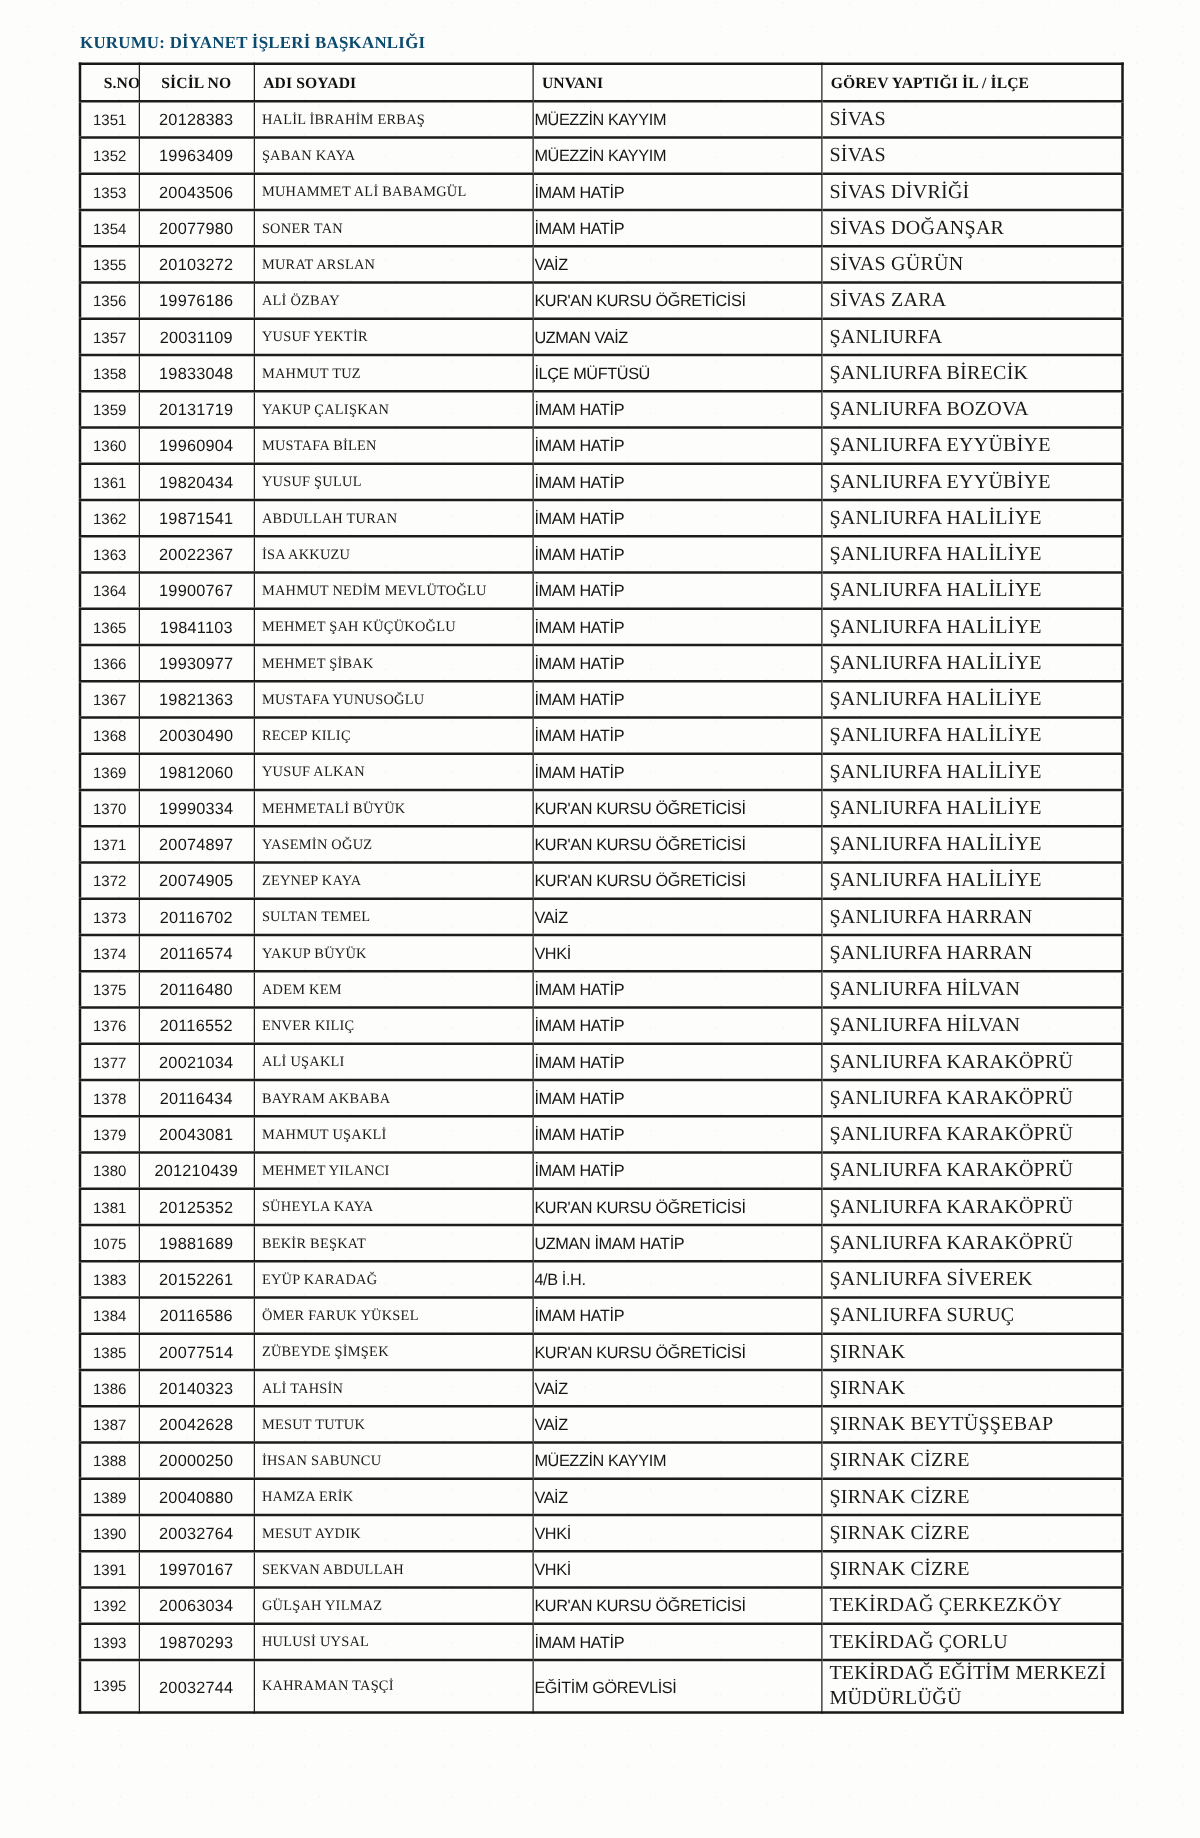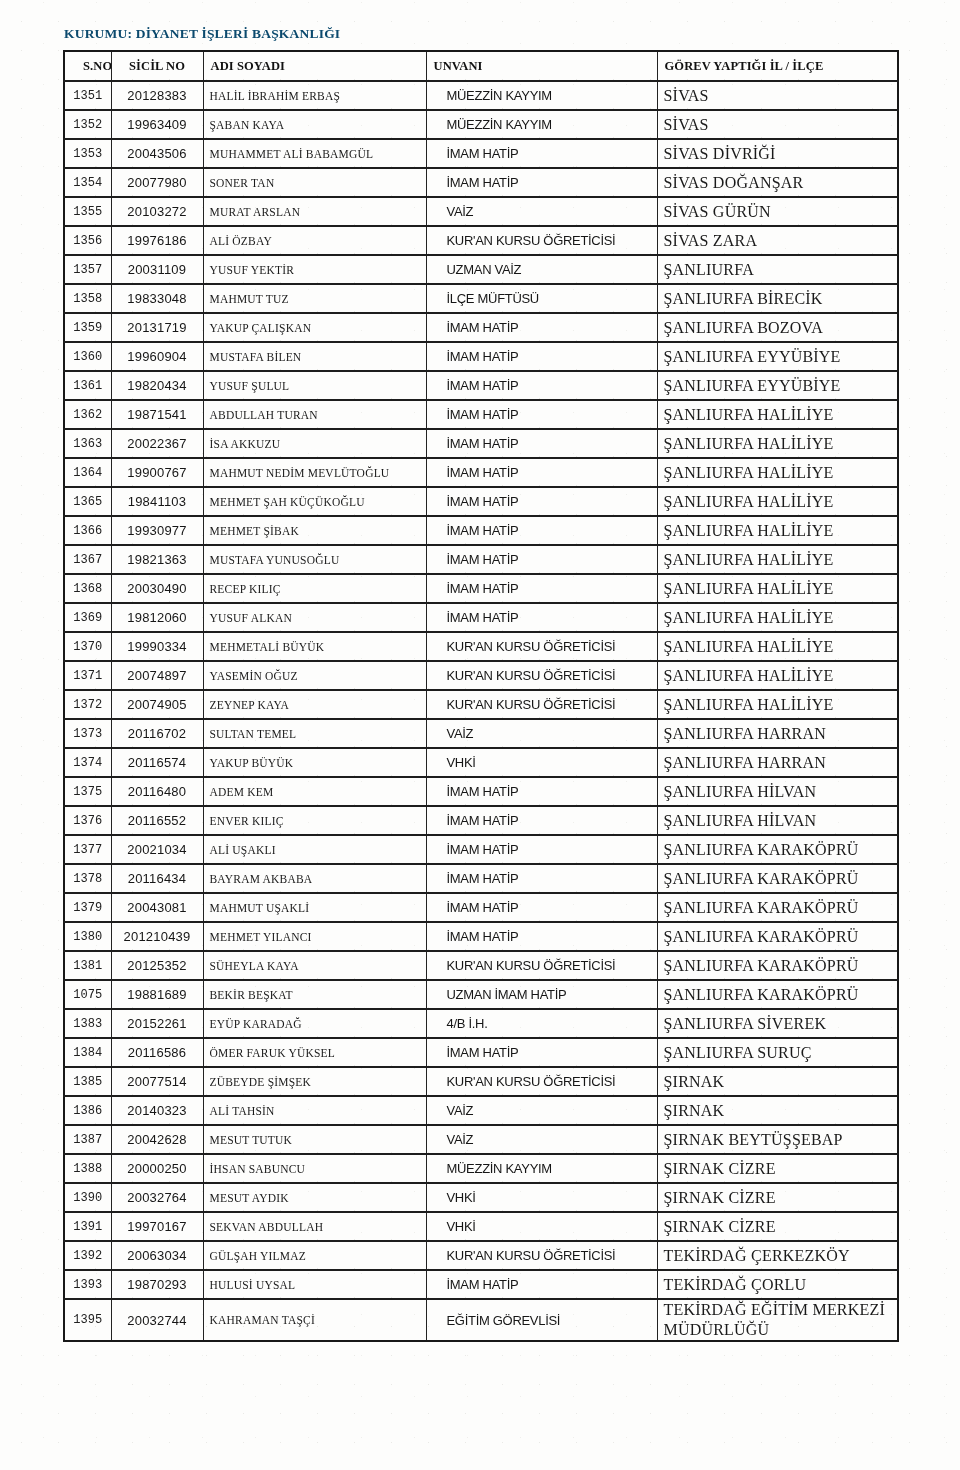--- a/index.html
+++ b/index.html
@@ -61,41 +61,41 @@
     letter-spacing: 0.1px;
     color: #121212;
     border-top: none;
   }
   table.roster thead th.h-sno { padding-left: 18px; }
   table.roster thead th.h-sicil { text-align: center; padding-left: 0; }
 
   table.roster tbody td { height: 29px; }
   td.c-sno {
     text-align: center;
-    font-family: Liberation Mono, monospace;
+    font-family: Liberation Sans, sans-serif;
     font-size: 12px;
     color: #202020;
   }
   td.c-sicil {
     text-align: center;
     font-size: 13px;
     letter-spacing: 0.2px;
     color: #161616;
   }
   td.c-name {
     font-family: "Liberation Serif", serif;
     font-size: 11.5px;
     padding-left: 6px;
     letter-spacing: 0.2px;
     white-space: nowrap;
     color: #1a1a1a;
   }
   td.c-unvan {
     font-size: 13px;
-    padding-left: 20px;
+    padding-left: 1px;
     letter-spacing: -0.3px;
     white-space: nowrap;
     color: #161616;
   }
   td.c-gorev {
     font-family: "Liberation Serif", serif;
     font-size: 16px;
     padding-left: 6px;
     letter-spacing: 0.2px;
     line-height: 1.25;
@@ -385,20 +385,27 @@
     <td class="c-gorev">ŞIRNAK BEYTÜŞŞEBAP</td>
   </tr>
       <tr>
     <td class="c-sno">1388</td>
     <td class="c-sicil">20000250</td>
     <td class="c-name">İHSAN SABUNCU</td>
     <td class="c-unvan">MÜEZZİN KAYYIM</td>
     <td class="c-gorev">ŞIRNAK CİZRE</td>
   </tr>
       <tr>
+    <td class="c-sno">1389</td>
+    <td class="c-sicil">20040880</td>
+    <td class="c-name">HAMZA ERİK</td>
+    <td class="c-unvan">VAİZ</td>
+    <td class="c-gorev">ŞIRNAK CİZRE</td>
+  </tr>
+      <tr>
     <td class="c-sno">1390</td>
     <td class="c-sicil">20032764</td>
     <td class="c-name">MESUT AYDIK</td>
     <td class="c-unvan">VHKİ</td>
     <td class="c-gorev">ŞIRNAK CİZRE</td>
   </tr>
       <tr>
     <td class="c-sno">1391</td>
     <td class="c-sicil">19970167</td>
     <td class="c-name">SEKVAN ABDULLAH</td>

